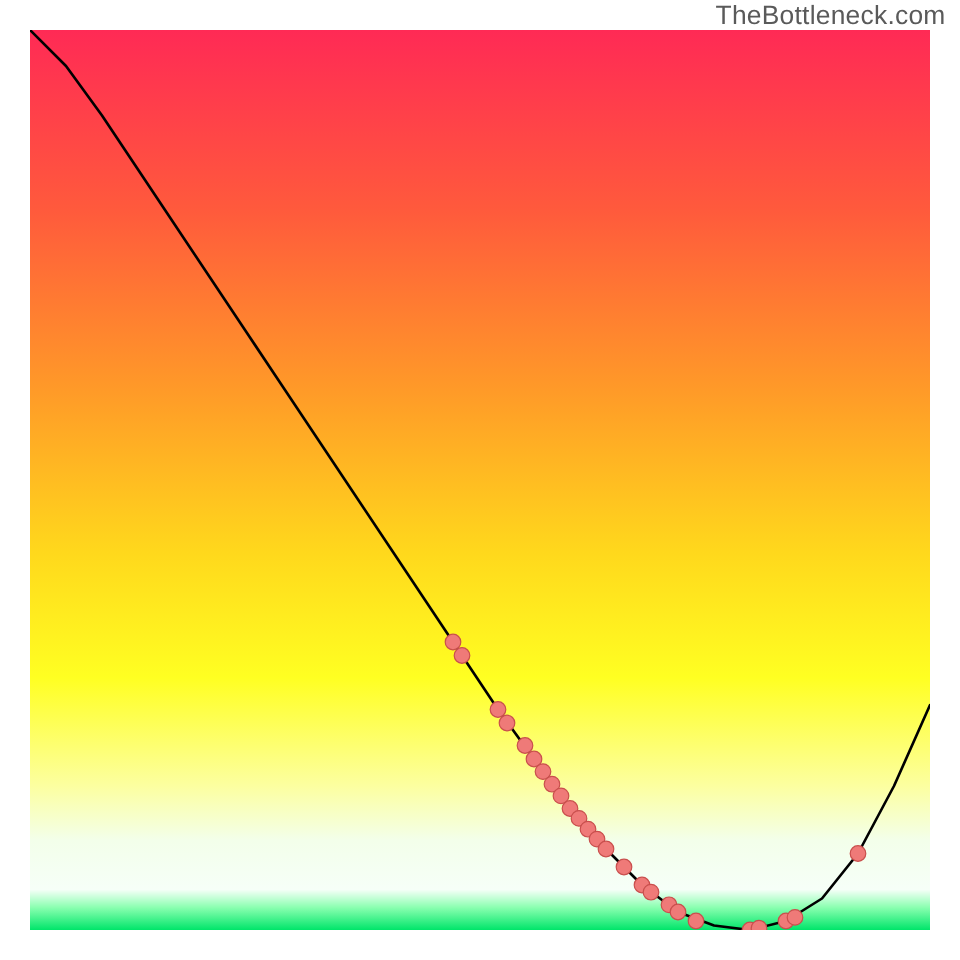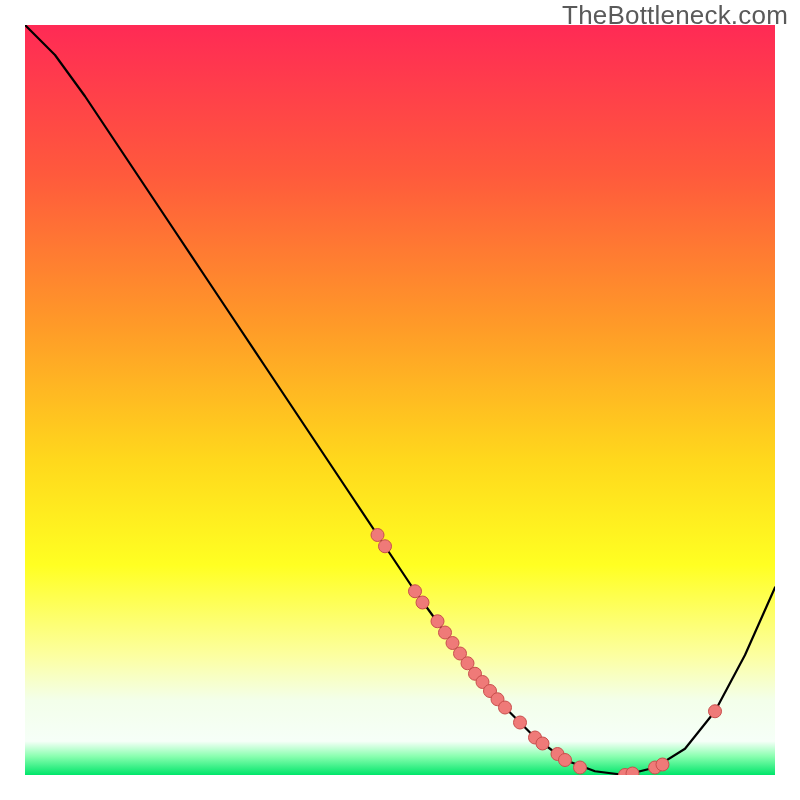--- a/index.html
+++ b/index.html
@@ -13,21 +13,21 @@
   .wrap {
     position: relative;
     width: 800px;
     height: 800px;
   }
   .attribution {
     position: absolute;
     top: 0;
     right: 12px;
     color: #5a5a5a;
-    font-size: 26px;
+    font-size: 22px;
     font-weight: 400;
     font-family: Arial, Helvetica, sans-serif;
     letter-spacing: 0.2px;
   }
   .plot {
     position: absolute;
     left: 25px;
     top: 25px;
     width: 750px;
     height: 750px;

